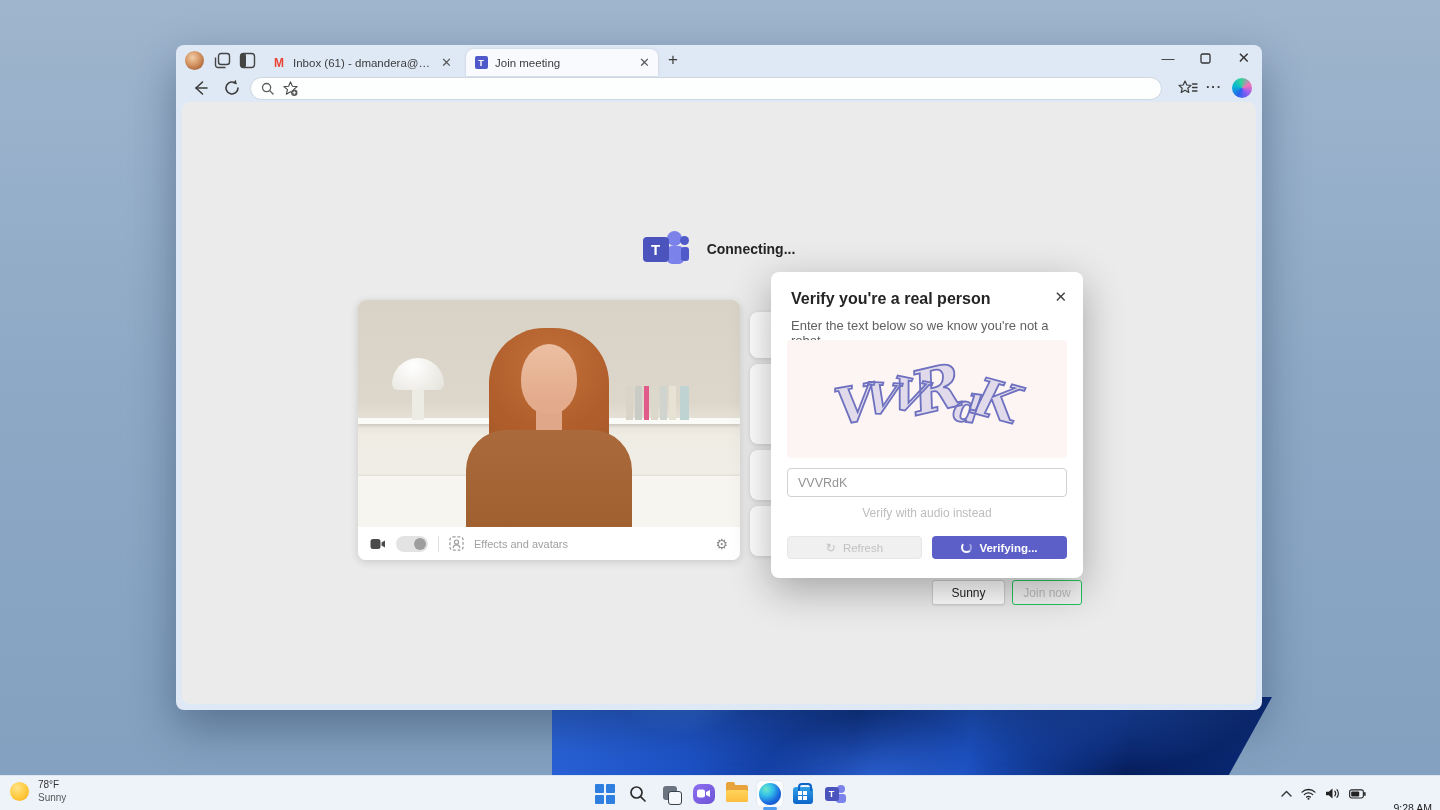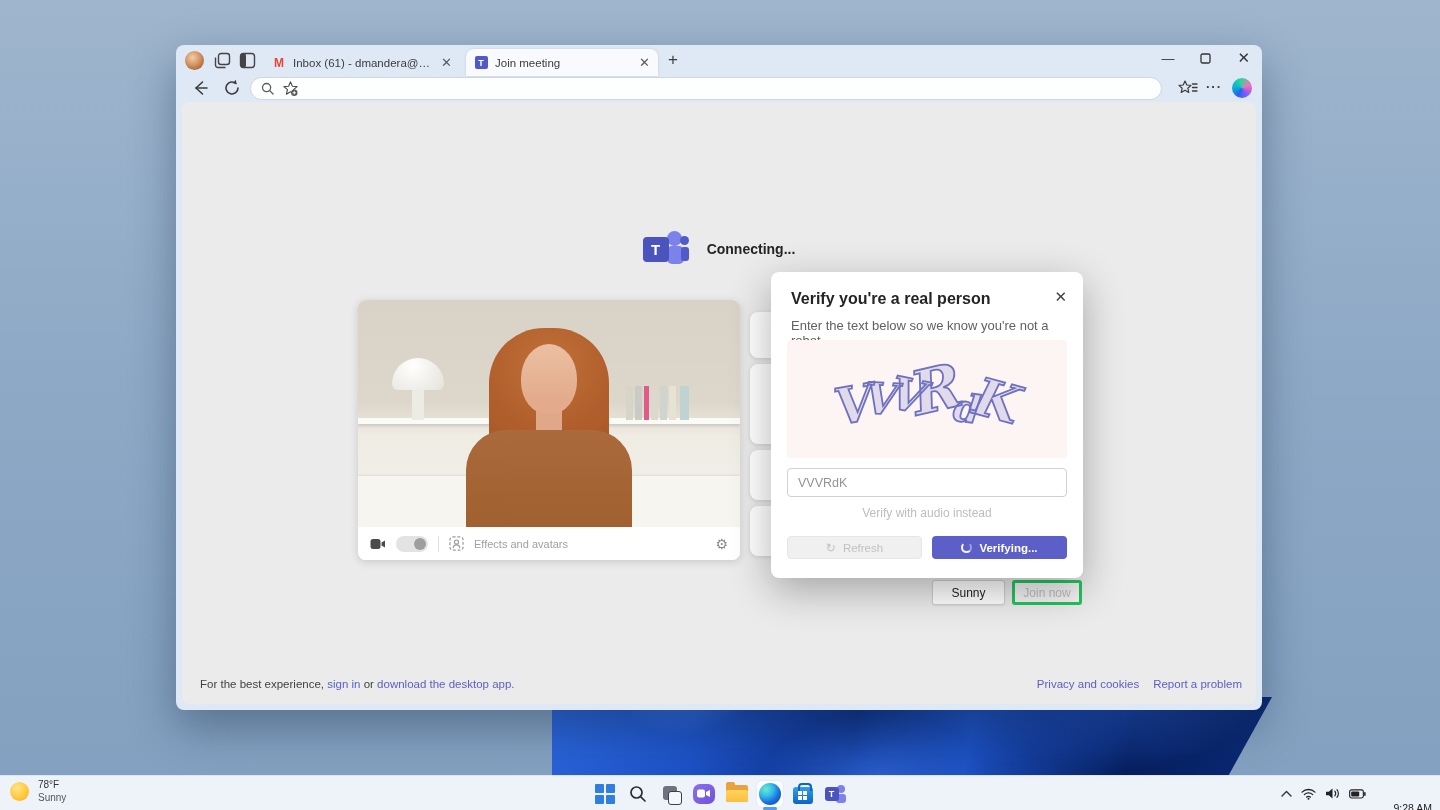--- a/index.html
+++ b/index.html
@@ -126,21 +126,21 @@
   .spinner { width:11px; height:11px; border-radius:50%; border:2px solid rgba(255,255,255,.95);
     border-top-color:transparent; border-right-color:rgba(255,255,255,.4); animation:spin 1.1s linear infinite; }
   @keyframes spin { to { transform:rotate(360deg); } }
   .refresh-glyph { font-size:12px; line-height:1; }
 
   
   .pg-btn { position:absolute; top:478px; height:25px; border-radius:3px; font-size:12px;
     display:flex; align-items:center; justify-content:center; }
   .btn-cancel { left:750px; width:73px; background:#fff; border:1px solid #d1d1d1; color:#242424;
     box-shadow:0 1px 2px rgba(0,0,0,.08); }
-  .btn-join { left:830px; width:70px; background:#f3f3f3; border:3px solid #22c55e; color:#bdbdbd; }
+  .btn-join { left:830px; width:70px; background:#f3f3f3; border:1px solid #22c55e; color:#bdbdbd; }
 
   
   .pg-footer { position:absolute; left:0; right:0; top:576px; height:20px; font-size:11.5px; color:#424242; }
   .pg-footer .left { position:absolute; left:18px; }
   .pg-footer a, .flink { color:#5b5fc7; text-decoration:none; }
   .pg-footer .right { position:absolute; right:14px; display:flex; gap:14px; }
 
   
   .taskbar { position:absolute; left:0; bottom:0; width:1440px; height:35px; background:#eef3fa;
     border-top:1px solid #dde5f0; }
@@ -331,29 +331,20 @@
         </div>
         <div class="dlg-btn btn-verifying">
           <span class="spinner"></span>
           <span>Verifying...</span>
         </div>
       </div>
 
       <div class="pg-btn btn-cancel">Sunny</div>
       <div class="pg-btn btn-join">Join now</div>
 
-      <div class="pg-footer">
-        <span class="left">
-          <span>For the best experience, </span><a href="#" class="flink">sign in</a><span> or </span><a href="#" class="flink">download the desktop app.</a>
-        </span>
-        <span class="right">
-          <a href="#" class="flink">Privacy and cookies</a>
-          <a href="#" class="flink">Report a problem</a>
-        </span>
-      </div>
     </div>
   </div>
 
   <div class="taskbar">
     <div class="weather">
       <div class="sun"></div>
       <div class="txt">
         <div>78°F</div>
         <div style="color:#555">Sunny</div>
       </div>

